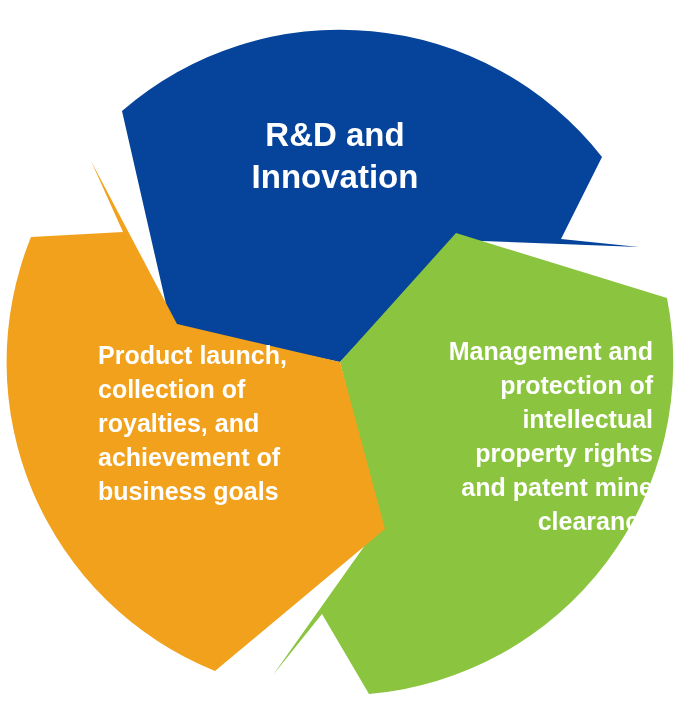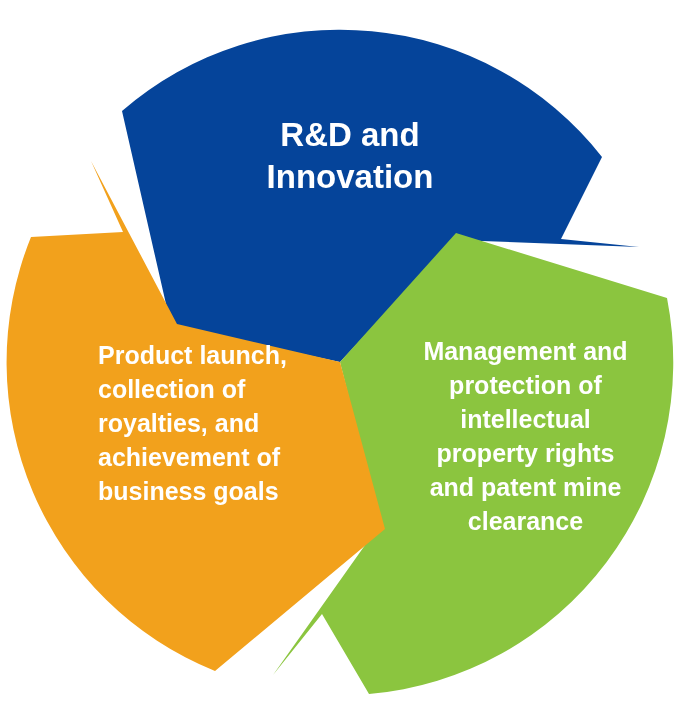--- a/index.html
+++ b/index.html
@@ -11,32 +11,32 @@
     font-family:"Liberation Sans", sans-serif;
   }
   .stage svg{position:absolute;left:0;top:0;}
   .seg-label{
     position:absolute;
     color:#ffffff;
     font-weight:bold;
     white-space:pre-line;
   }
   .seg-label.top{
-    left:175px;top:114px;width:350px;
+    left:160px;top:114px;width:350px;
     text-align:center;
     font-size:33px;line-height:42px;
   }
   .seg-label.left{
     left:82px;top:338px;width:245px;
     text-align:left;
     font-size:25px;line-height:34px;margin-left:16px;
   }
   .seg-label.right{
     left:398px;top:334px;width:255px;
-    text-align:center;
+    text-align:right;
     font-size:25px;line-height:34px;
   }
 </style>
 </head>
 <body>
 
 <div class="stage">
 
   <svg width="680" height="705" viewBox="0 0 680 705">
 

